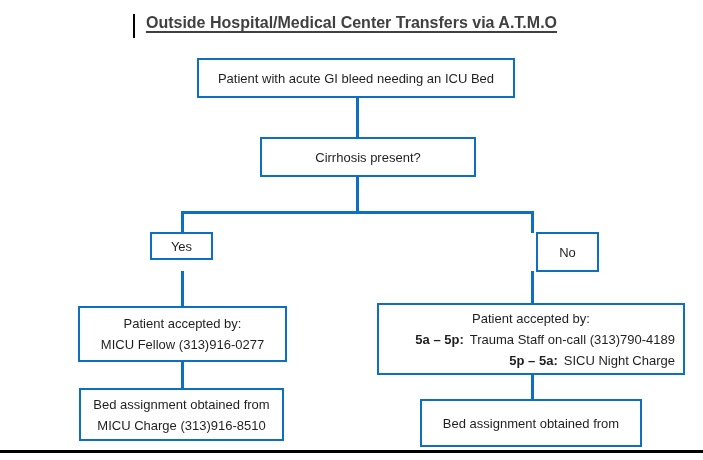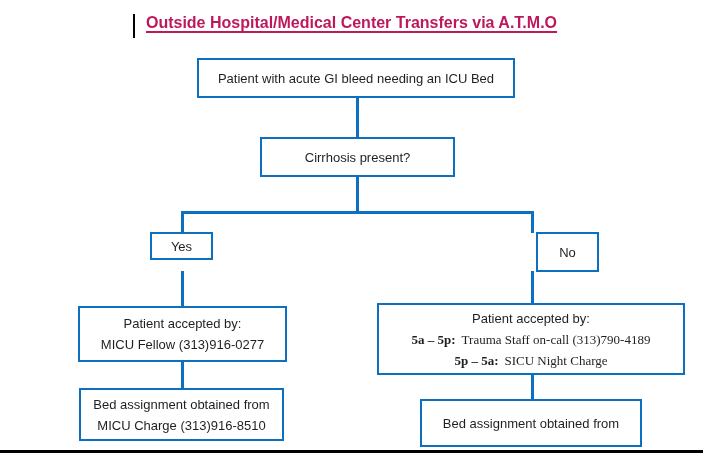--- a/index.html
+++ b/index.html
@@ -11,38 +11,38 @@
   *{margin:0;padding:0;box-sizing:border-box;}
   body{background:#ffffff;font-family:"Liberation Sans",sans-serif;}
   .page{
     position:relative;width:703px;height:460px;background:#ffffff;overflow:hidden;
     color:var(--text);
   }
   .bottom-rule{position:absolute;left:0;top:450px;width:703px;height:3px;background:var(--page-border);}
   .text-cursor{position:absolute;left:133px;top:14px;width:2px;height:24px;background:#000;}
   .title{
     position:absolute;left:0;top:14px;width:703px;text-align:center;
-    font-size:16px;font-weight:bold;color:#be185d;
+    font-size:16px;font-weight:bold;color:#404040;
   }
   .title span{text-decoration:underline;text-decoration-thickness:2px;text-underline-offset:3px;}
   .box{
     position:absolute;border:2.5px solid var(--box-border);background:#fff;
     display:flex;flex-direction:column;align-items:center;justify-content:center;
     font-size:13px;line-height:21px;text-align:center;
   }
   .b-gi{left:197px;top:58px;width:318px;height:40px;align-items:center;}
-  .b-cirr{left:260px;top:137px;width:195px;height:40px;}
+  .b-cirr{left:260px;top:137px;width:216px;height:40px;}
   .b-yes{left:150px;top:232px;width:63px;height:28px;}
   .b-no{left:500px;top:232px;width:63px;height:40px;margin-left:36px;}
   .b-micu-acc{left:78px;top:306px;width:209px;height:56px;}
   .b-micu-bed{left:79px;top:388px;width:205px;height:53px;}
   .b-sicu-acc{left:377px;top:303px;width:308px;height:72px;align-items:stretch;padding:3px 8px;}
   .b-sicu-bed{left:420px;top:399px;width:222px;height:48px;}
   .b-sicu-acc .ln-center{text-align:center;}
-  .b-sicu-acc .ln-left{text-align:center;font-family:Liberation Serif, serif;}
+  .b-sicu-acc .ln-left{text-align:right;}
   .b-sicu-acc b{margin-right:6px;}
   .line{position:absolute;background:var(--connector);}
   .v{width:3px;}
   .h{height:3px;}
   .c-v1{left:356px;top:97px;height:40px;}
   .c-v2{left:356px;top:176px;height:37px;}
   .c-h1{left:181px;top:211px;width:353px;}
   .c-v3{left:181px;top:211px;height:22px;}
   .c-v4{left:531px;top:211px;height:22px;}
   .c-v5{left:181px;top:271px;height:36px;}

